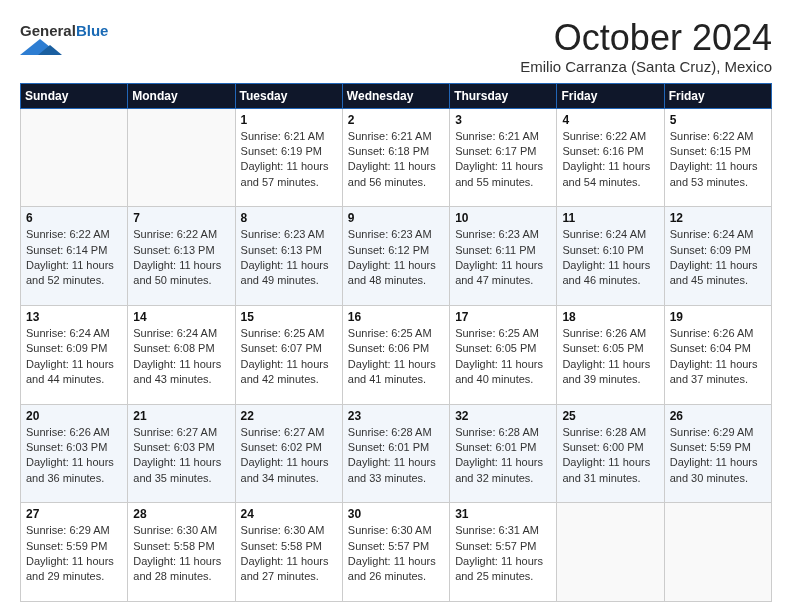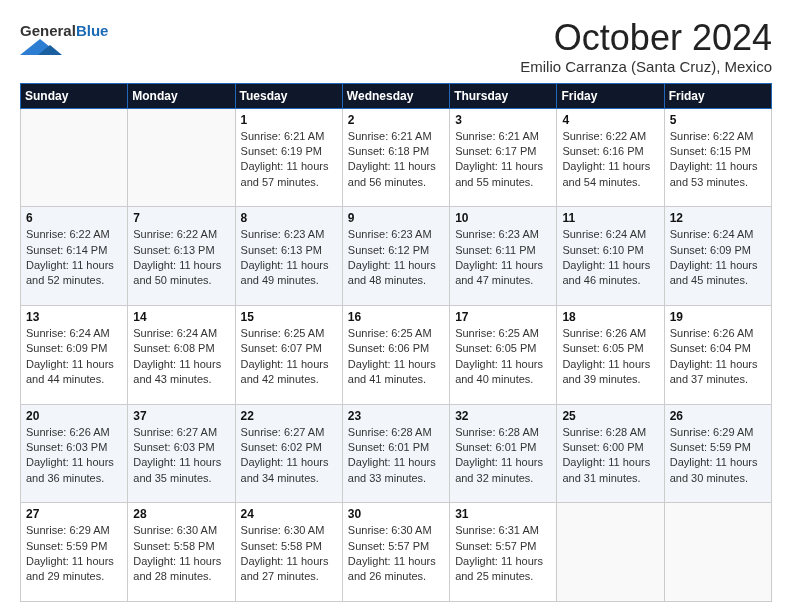--- a/index.html
+++ b/index.html
@@ -251,21 +251,21 @@
           </td>
         </tr>
         <tr class="row-alt">
           <td>
             <div class="day-num">20</div>
             <div class="cell-text" style="white-space: pre-line;">Sunrise: 6:26 AM
 Sunset: 6:03 PM
 Daylight: 11 hours and 36 minutes.</div>
           </td>
           <td>
-            <div class="day-num">37</div>
+            <div class="day-num">21</div>
             <div class="cell-text" style="white-space: pre-line;">Sunrise: 6:27 AM
 Sunset: 6:03 PM
 Daylight: 11 hours and 35 minutes.</div>
           </td>
           <td>
             <div class="day-num">22</div>
             <div class="cell-text" style="white-space: pre-line;">Sunrise: 6:27 AM
 Sunset: 6:02 PM
 Daylight: 11 hours and 34 minutes.</div>
           </td>

